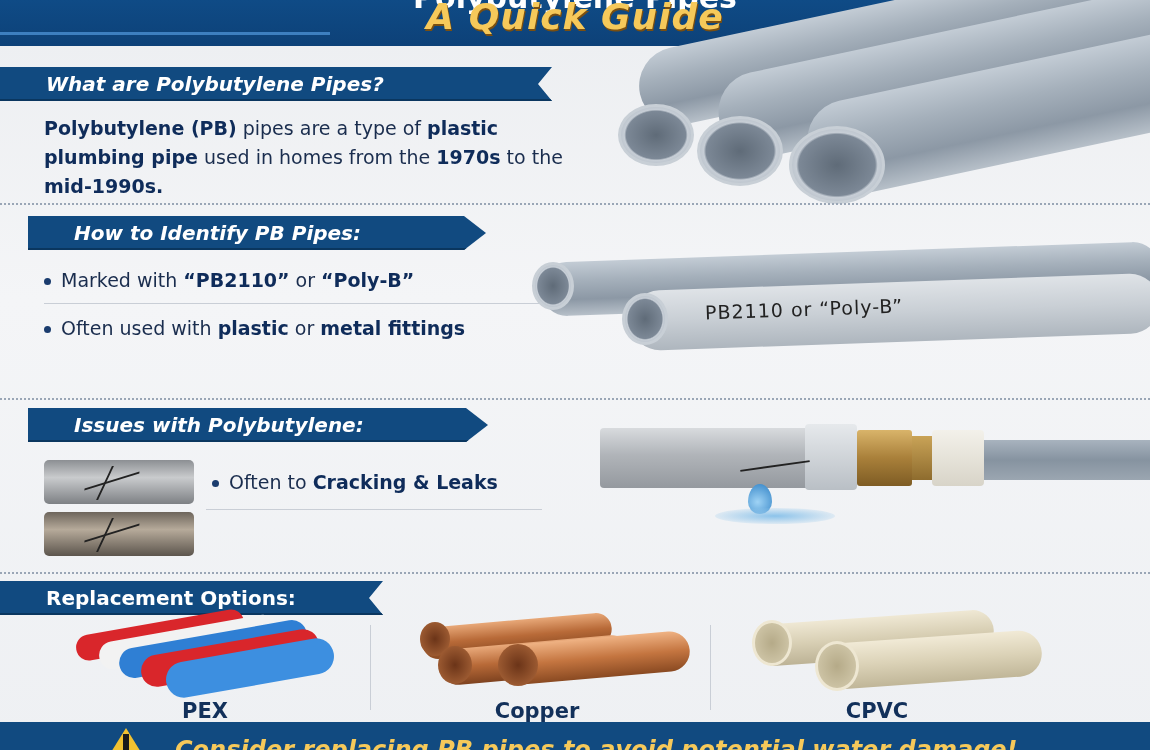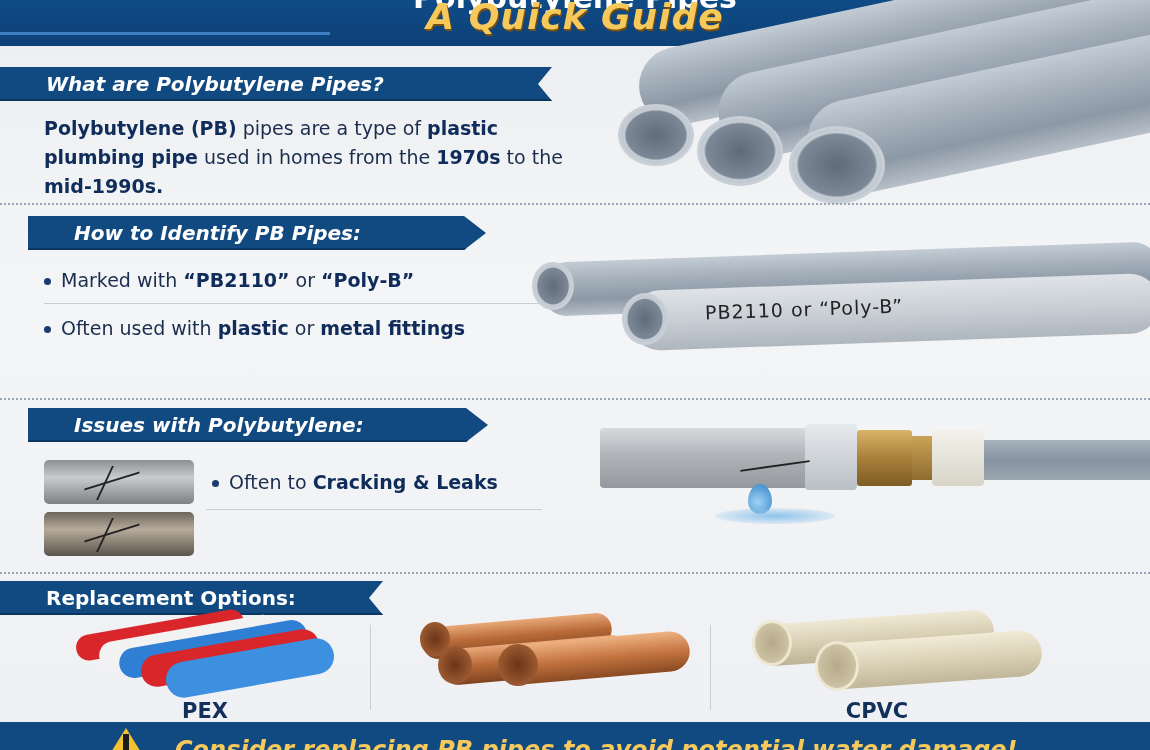--- a/index.html
+++ b/index.html
@@ -192,20 +192,21 @@
 </div>
 <div class="vsep" style="left:370px;"></div>
 
 <div class="options-col" style="left:372px;">
   <div class="tube" style="left:50px;top:8px;width:190px;height:32px;background:linear-gradient(180deg,#e8a878,#b86a38,#8a4a22);transform:rotate(-5deg);"></div>
   <div class="tube" style="left:68px;top:30px;width:190px;height:36px;background:linear-gradient(180deg,#e9a97a,#b86a38,#7f4320);transform:rotate(-5deg);"></div>
   <div class="tube" style="left:128px;top:26px;width:190px;height:40px;background:linear-gradient(180deg,#efb283,#c47540,#8a4a22);transform:rotate(-5deg);"></div>
   <div class="tube-end" style="left:48px;top:10px;width:30px;height:34px;background:radial-gradient(#6b3418,#b06a3c);"></div>
   <div class="tube-end" style="left:66px;top:34px;width:34px;height:38px;background:radial-gradient(#6b3418,#b06a3c);"></div>
   <div class="tube-end" style="left:126px;top:32px;width:40px;height:42px;background:radial-gradient(#6b3418,#b06a3c);"></div>
+  <div class="opt-label">Copper</div>
 </div>
 <div class="vsep" style="left:710px;"></div>
 
 <div class="options-col" style="left:712px;">
   <div class="tube" style="left:42px;top:5px;width:240px;height:42px;background:linear-gradient(180deg,#efe8d4,#d8cfb4,#bdb396);border-radius:24px;transform:rotate(-4deg);"></div>
   <div class="tube" style="left:105px;top:25px;width:225px;height:46px;background:linear-gradient(180deg,#f1ead6,#dbd2b7,#c0b698);border-radius:24px;transform:rotate(-4deg);"></div>
   <div class="tube-end" style="left:40px;top:8px;width:40px;height:46px;background:radial-gradient(#b5aa88,#d6cdb0);border:3px solid #eee7d2;"></div>
   <div class="tube-end" style="left:103px;top:29px;width:44px;height:50px;background:radial-gradient(#b5aa88,#d6cdb0);border:3px solid #eee7d2;"></div>
   <div class="opt-label">CPVC</div>
 </div>

